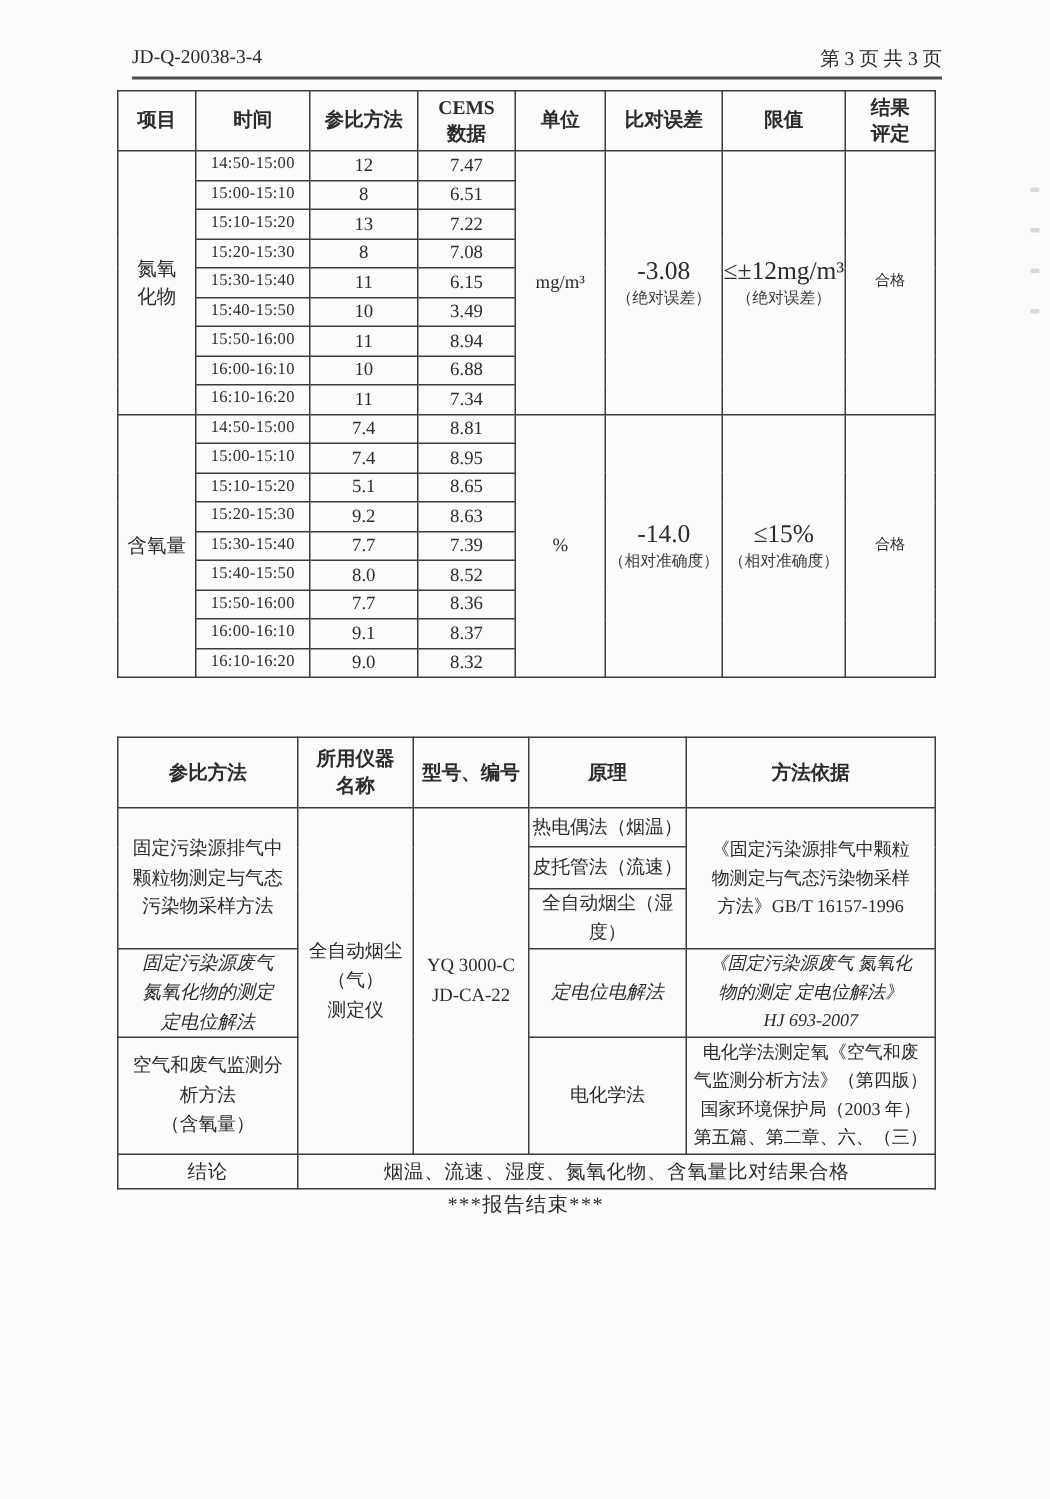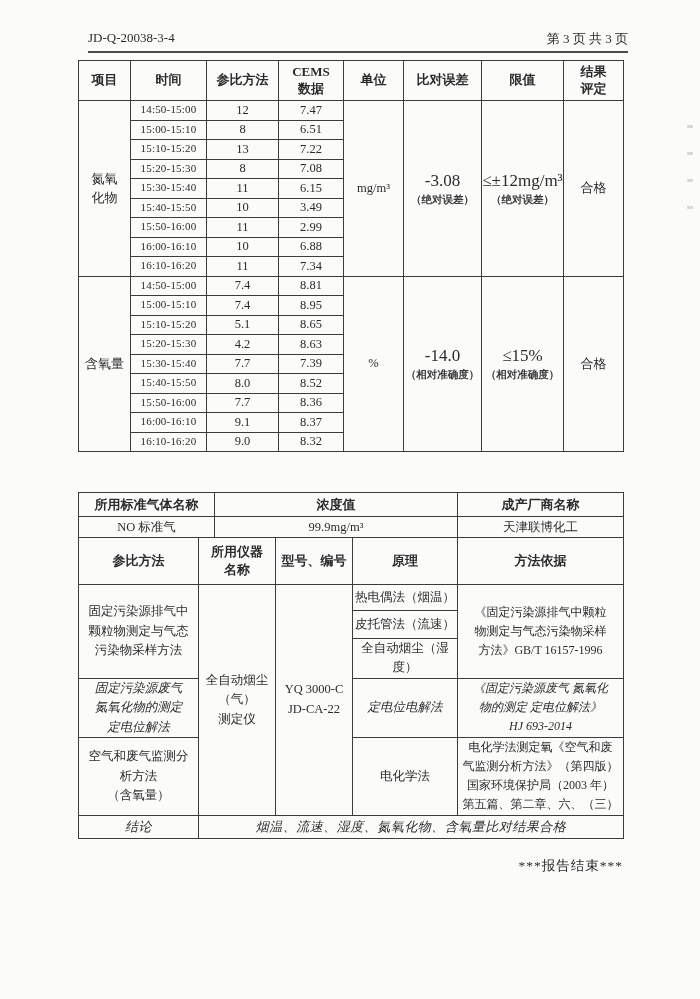--- a/index.html
+++ b/index.html
@@ -27,40 +27,40 @@
     font-weight:normal;
     overflow:hidden;
   }
   .pre { white-space:pre-line; }
 
   
   .t1 th { font-size:13px; font-weight:bold; height:40px; line-height:1.25; }
   .t1 td { height:19.5px; font-size:12.5px; line-height:1.05; }
   .t1 td.time { font-size:11px; letter-spacing:0.2px; }
   .t1 td.item-cell { font-size:13px; line-height:1.5; }
-  .t1 .note { font-size:10.5px; margin-top:4px; color:#3a3a3a;font-weight:bold; }
+  .t1 .note { font-size:10.5px; margin-top:4px; color:#3a3a3a; }
   .t1 .main-val { font-size:17px;font-family:Liberation Serif, serif; }
-  .t1 td.res-cell, .t2b td.res-like { font-size:13px;font-family:Liberation Serif, serif; }
+  .t1 td.res-cell, .t2b td.res-like { font-size:10px;font-family:Liberation Serif, serif; }
 
   
   .t2a th { font-size:13px; font-weight:bold; height:24px; }
   .t2a td { font-size:12.5px; height:21px; }
   .t2b { margin-top:-1px; }
   .t2b th { font-size:13px; font-weight:bold; height:47px; line-height:1.4; }
   .t2b td { font-size:12.5px; line-height:1.55; }
   .t2b td.principle { font-size:12.5px; }
   .t2b td.basis { font-size:12px; line-height:1.6; }
   .t2b tr.r1 td { height:26px; }
   .t2b tr.r2 td { height:28px; }
   .t2b tr.r3 td { height:28px; }
   .t2b tr.r4 td { height:54px;font-style:italic; }
   .t2b tr.r5 td { height:76px; }
-  .t2b tr.rc td { height:23px; font-size:13px; letter-spacing:0.5px;font-style:italic; }
-
-  .footer-note { margin-top:18px; text-align:right; font-size:13.5px; letter-spacing:1px; }
+  .t2b tr.rc td { height:23px; font-size:13px; letter-spacing:0.5px; }
+
+  .footer-note { margin-top:1px; text-align:center; font-size:13.5px; letter-spacing:1px; }
 
   
   .artifacts { position:absolute; right:5px; top:125px; width:8px; }
   .artifacts i { display:block; height:3px; width:6px; background:#d8d8d6; margin-bottom:24px; border-radius:1px; }
 </style>
 </head>
 <body>
 
 <div class="page-header">
   <span>JD-Q-20038-3-4</span>
@@ -139,21 +139,21 @@
       <td>6.15</td>
     </tr>
     <tr>
       <td class="time">15:40-15:50</td>
       <td>10</td>
       <td>3.49</td>
     </tr>
     <tr>
       <td class="time">15:50-16:00</td>
       <td>11</td>
-      <td>2.99</td>
+      <td>8.94</td>
     </tr>
     <tr>
       <td class="time">16:00-16:10</td>
       <td>10</td>
       <td>6.88</td>
     </tr>
     <tr>
       <td class="time">16:10-16:20</td>
       <td>11</td>
       <td>7.34</td>
@@ -180,21 +180,21 @@
       <td>7.4</td>
       <td>8.95</td>
     </tr>
     <tr>
       <td class="time">15:10-15:20</td>
       <td>5.1</td>
       <td>8.65</td>
     </tr>
     <tr>
       <td class="time">15:20-15:30</td>
-      <td>4.2</td>
+      <td>9.2</td>
       <td>8.63</td>
     </tr>
     <tr>
       <td class="time">15:30-15:40</td>
       <td>7.7</td>
       <td>7.39</td>
     </tr>
     <tr>
       <td class="time">15:40-15:50</td>
       <td>8.0</td>
@@ -213,39 +213,20 @@
     <tr>
       <td class="time">16:10-16:20</td>
       <td>9.0</td>
       <td>8.32</td>
     </tr>
   </tbody>
     </table>
 
   <div style="height:40px"></div>
 
-  <table class="t2a">
-    <colgroup>
-      <col style="width:136px">
-        <col style="width:243px">
-        <col style="width:166px">
-    </colgroup>
-    <tbody>
-        <tr>
-      <th>所用标准气体名称</th>
-      <th>浓度值</th>
-      <th>成产厂商名称</th>
-    </tr>
-    <tr>
-      <td>NO 标准气</td>
-      <td>99.9mg/m³</td>
-      <td>天津联博化工</td>
-    </tr>
-  </tbody>
-    </table>
 
   <table class="t2b">
     <colgroup>
       <col style="width:120px">
         <col style="width:77px">
         <col style="width:77px">
         <col style="width:105px">
         <col style="width:166px">
     </colgroup>
     <tbody>
@@ -277,21 +258,21 @@
     <tr class="r3">
       <td class="principle">全自动烟尘（湿度）</td>
     </tr>
     <tr class="r4">
       <td class="pre">固定污染源废气
 氮氧化物的测定
 定电位解法</td>
       <td class="principle">定电位电解法</td>
       <td class="basis pre">《固定污染源废气 氮氧化
 物的测定 定电位解法》
-HJ 693-2014</td>
+HJ 693-2007</td>
     </tr>
     <tr class="r5">
       <td class="pre">空气和废气监测分
 析方法
 （含氧量）</td>
       <td class="principle">电化学法</td>
       <td class="basis pre">电化学法测定氧《空气和废
 气监测分析方法》（第四版）
 国家环境保护局（2003 年）
 第五篇、第二章、六、（三）</td>

